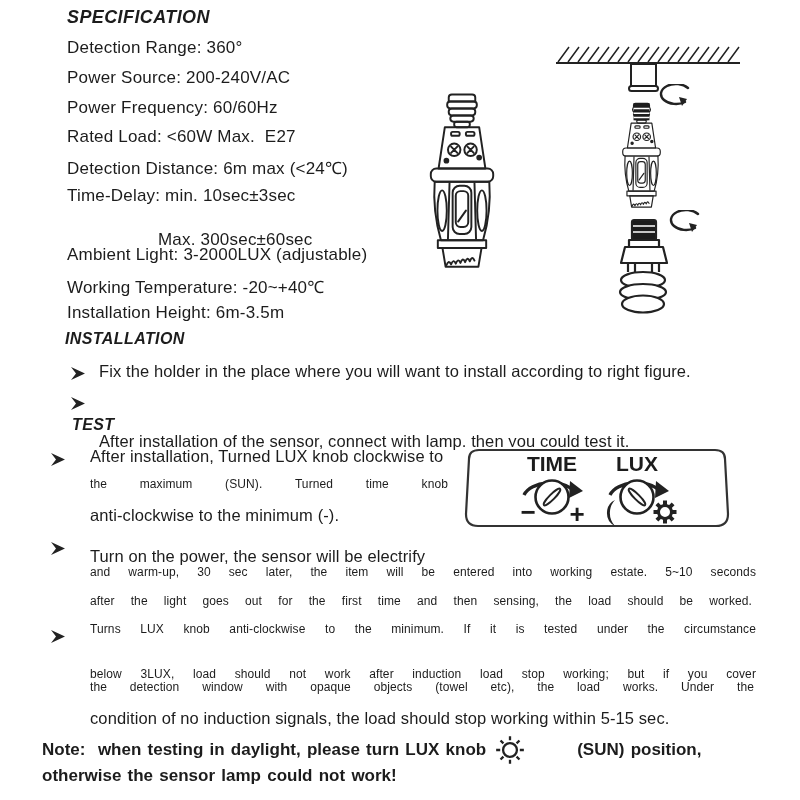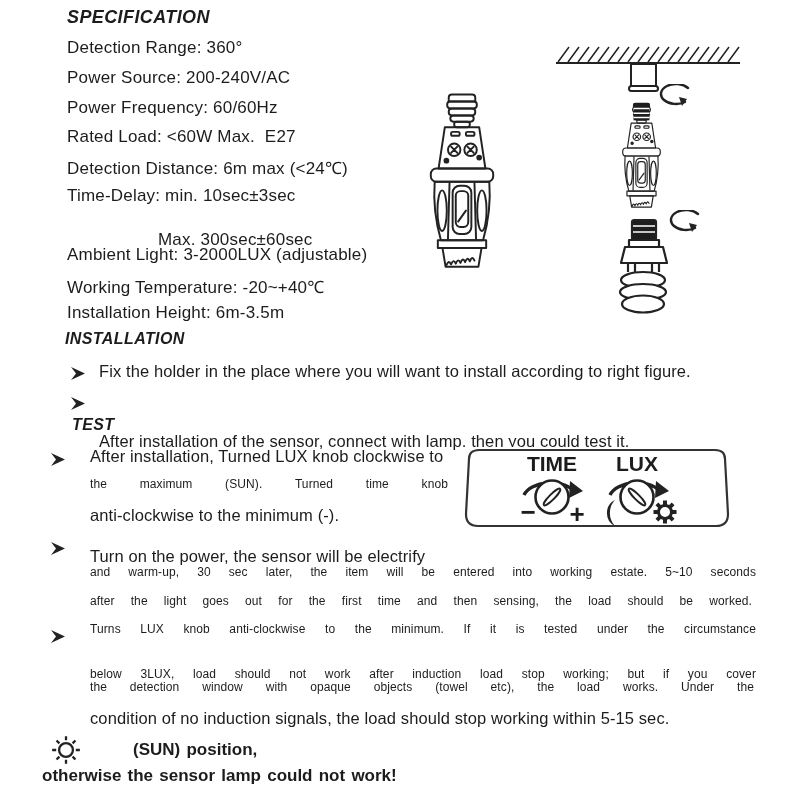--- a/index.html
+++ b/index.html
@@ -67,20 +67,21 @@
 
 <svg class="abs bullet" style="left:50px;top:629px;" viewBox="0 0 16 15">
     <path d="M1,1 L15,7.5 L1,14 L6,7.5 Z" fill="#222"></path>
   </svg>
 <div class="abs wrap-line just" style="left:90px;top:622px;width:666px;">Turns LUX knob anti-clockwise to the minimum. If it is tested under the circumstance</div>
 <div class="abs wrap-line just" style="left:90px;top:651px;width:666px;margin-top:16px;">below 3LUX, load should not work after induction load stop working; but if you cover</div>
 <div class="abs wrap-line just" style="left:90px;top:680px;width:664px;">the detection window with opaque objects (towel etc), the load works. Under the</div>
 <div class="abs body-line" style="left:90px;top:709px;">condition of no induction signals, the load should stop working within 5-15 sec.</div>
 
 <div class="abs note-row" style="left:42px;top:735px;">
+  <span class="note-line">Note:  when testing in daylight, please turn LUX knob</span>
   <svg width="30" height="30" viewBox="0 0 26 26" style="margin-left:9px;">
     <g stroke="#222" stroke-width="2" fill="none">
       <circle cx="13" cy="13" r="6"></circle>
       <path d="M13,1 V4.5 M13,21.5 V25 M1,13 H4.5 M21.5,13 H25 M4.8,4.8 L7.3,7.3 M18.7,18.7 L21.2,21.2 M21.2,4.8 L18.7,7.3 M7.3,18.7 L4.8,21.2"></path>
     </g>
   </svg>
   <span class="note-line" style="margin-left:52px;">(SUN) position,</span>
 </div>
 <div class="abs note-line" style="left:42px;top:766px;">otherwise the sensor lamp could not work!</div>
 

